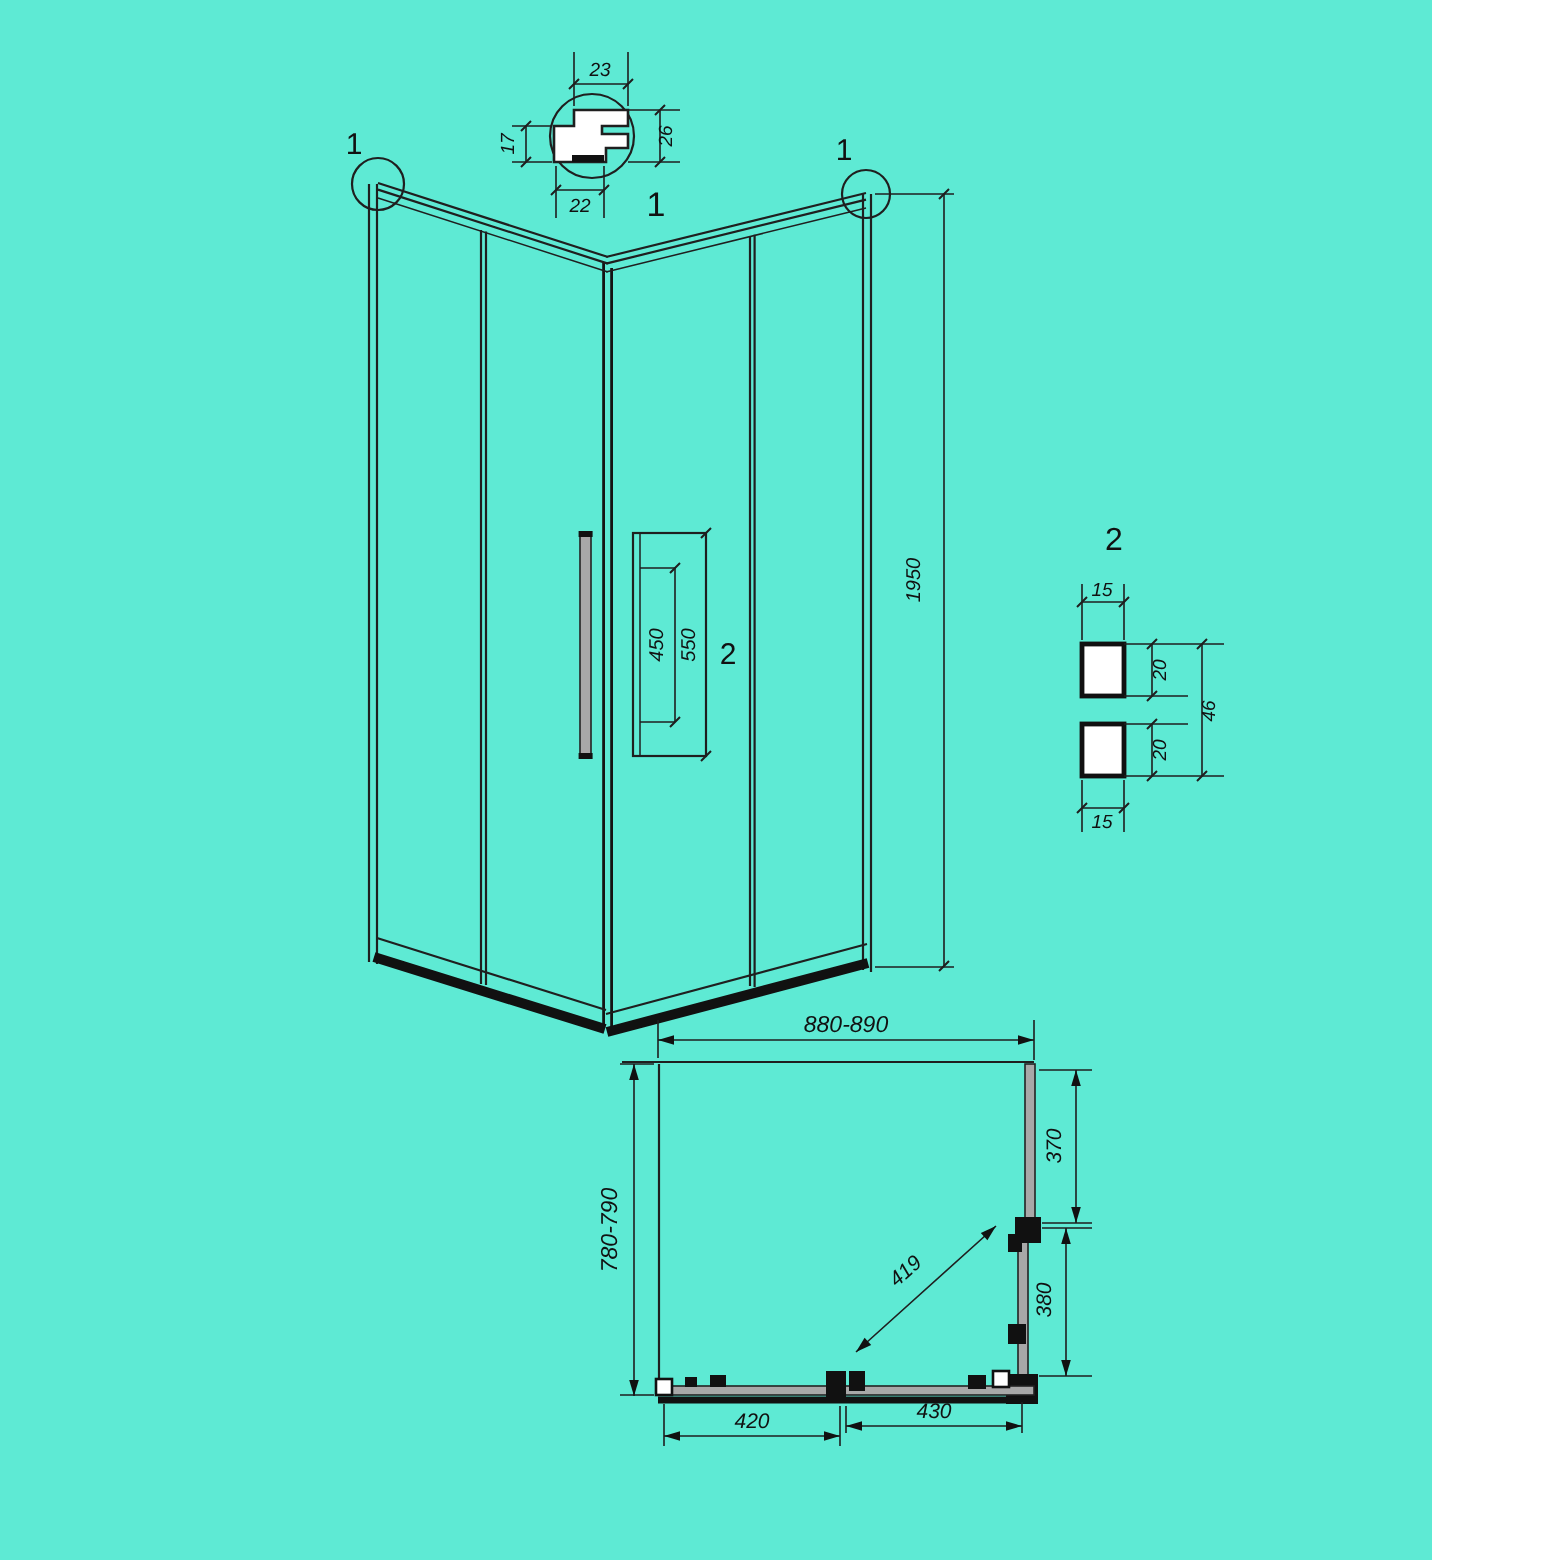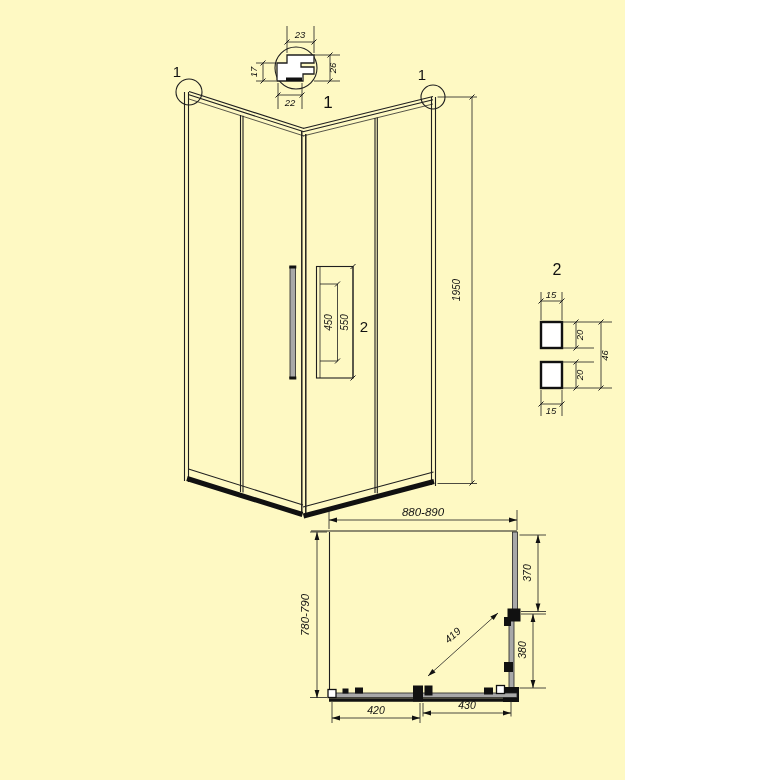--- a/index.html
+++ b/index.html
@@ -1,16 +1,16 @@
 <!DOCTYPE html>
 <html><head>
 <meta charset="utf-8">
 <style>
   html,body{margin:0;padding:0;background:#fff;}
-  #canvas{position:relative;width:625px;height:780px;background:#fef9c3;overflow:hidden;
+  #canvas{position:relative;width:716px;height:780px;background:#5eead4;overflow:hidden;
           font-family:"Liberation Sans",sans-serif;}
   svg{position:absolute;left:0;top:0;}
   .ln{stroke:#1f1f1f;stroke-width:1.1;fill:none;}
   .ln-thin{stroke:#1f1f1f;stroke-width:0.75;fill:none;}
   .ln-med{stroke:#141414;stroke-width:1.4;fill:none;}
   .ln-thick{stroke:#111111;stroke-width:5;fill:none;}
   .ln-track{stroke:#111111;stroke-width:3.5;fill:none;}
   .dim{stroke:#1f1f1f;stroke-width:0.8;fill:none;}
   .tick{stroke:#1f1f1f;stroke-width:1;fill:none;}
   .sq{stroke:#111111;stroke-width:2.4;fill:#ffffff;}

